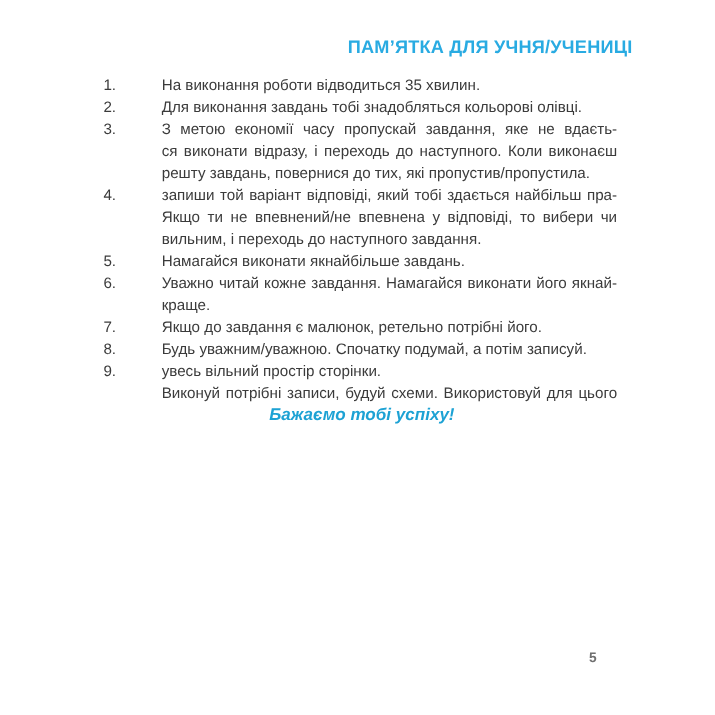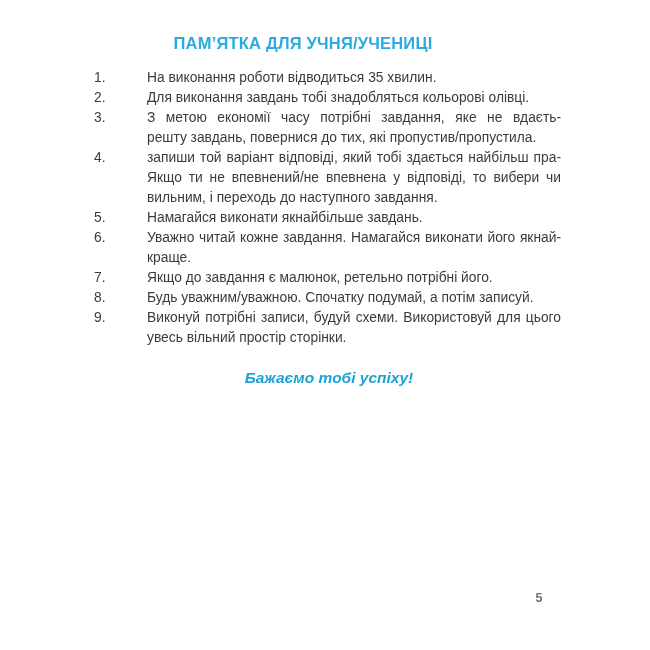--- a/index.html
+++ b/index.html
@@ -13,24 +13,24 @@
   .page {
     position: relative;
     width: 650px;
     height: 650px;
     background: #ffffff;
     overflow: hidden;
   }
   .title {
     position: absolute;
     top: 33px;
-    left: 16px;
+    left: 1px;
     width: 574px;
     margin: 0;
-    text-align: center;
+    text-align: right;
     font-size: 16.5px;
     line-height: 20px;
     font-weight: bold;
     letter-spacing: 0.2px;
     color: var(--accent-blue, #29abe2);
   }
   ol.memo {
     position: absolute;
     top: 68px;
     left: 94px;
@@ -102,21 +102,22 @@
       </li>
       <li>
         <span class="num">2.</span>
         <div class="lines">
           <div class="line">Для виконання завдань тобі знадобляться кольорові олівці.</div>
         </div>
       </li>
       <li>
         <span class="num">3.</span>
         <div class="lines">
-          <div class="line just">З метою економії часу потрібні завдання, яке не вдаєть-</div>
+          <div class="line just">З метою економії часу пропускай завдання, яке не вдаєть-</div>
+          <div class="line just">ся виконати відразу, і переходь до наступного. Коли виконаєш</div>
           <div class="line">решту завдань, повернися до тих, які пропустив/пропустила.</div>
         </div>
       </li>
       <li>
         <span class="num">4.</span>
         <div class="lines">
           <div class="line just">запиши той варіант відповіді, який тобі здається найбільш пра-</div>
           <div class="line just">Якщо ти не впевнений/не впевнена у відповіді, то вибери чи</div>
           <div class="line">вильним, і переходь до наступного завдання.</div>
         </div>
@@ -142,20 +143,20 @@
       </li>
       <li>
         <span class="num">8.</span>
         <div class="lines">
           <div class="line">Будь уважним/уважною. Спочатку подумай, а потім записуй.</div>
         </div>
       </li>
       <li>
         <span class="num">9.</span>
         <div class="lines">
+          <div class="line">увесь вільний простір сторінки.</div>
           <div class="line just">Виконуй потрібні записи, будуй схеми. Використовуй для цього</div>
-          <div class="line">увесь вільний простір сторінки.</div>
         </div>
       </li>
     </ol>
   <p class="wish">Бажаємо тобі успіху!</p>
   <div class="pagenum">5</div>
 </div>
 
 </body></html>

